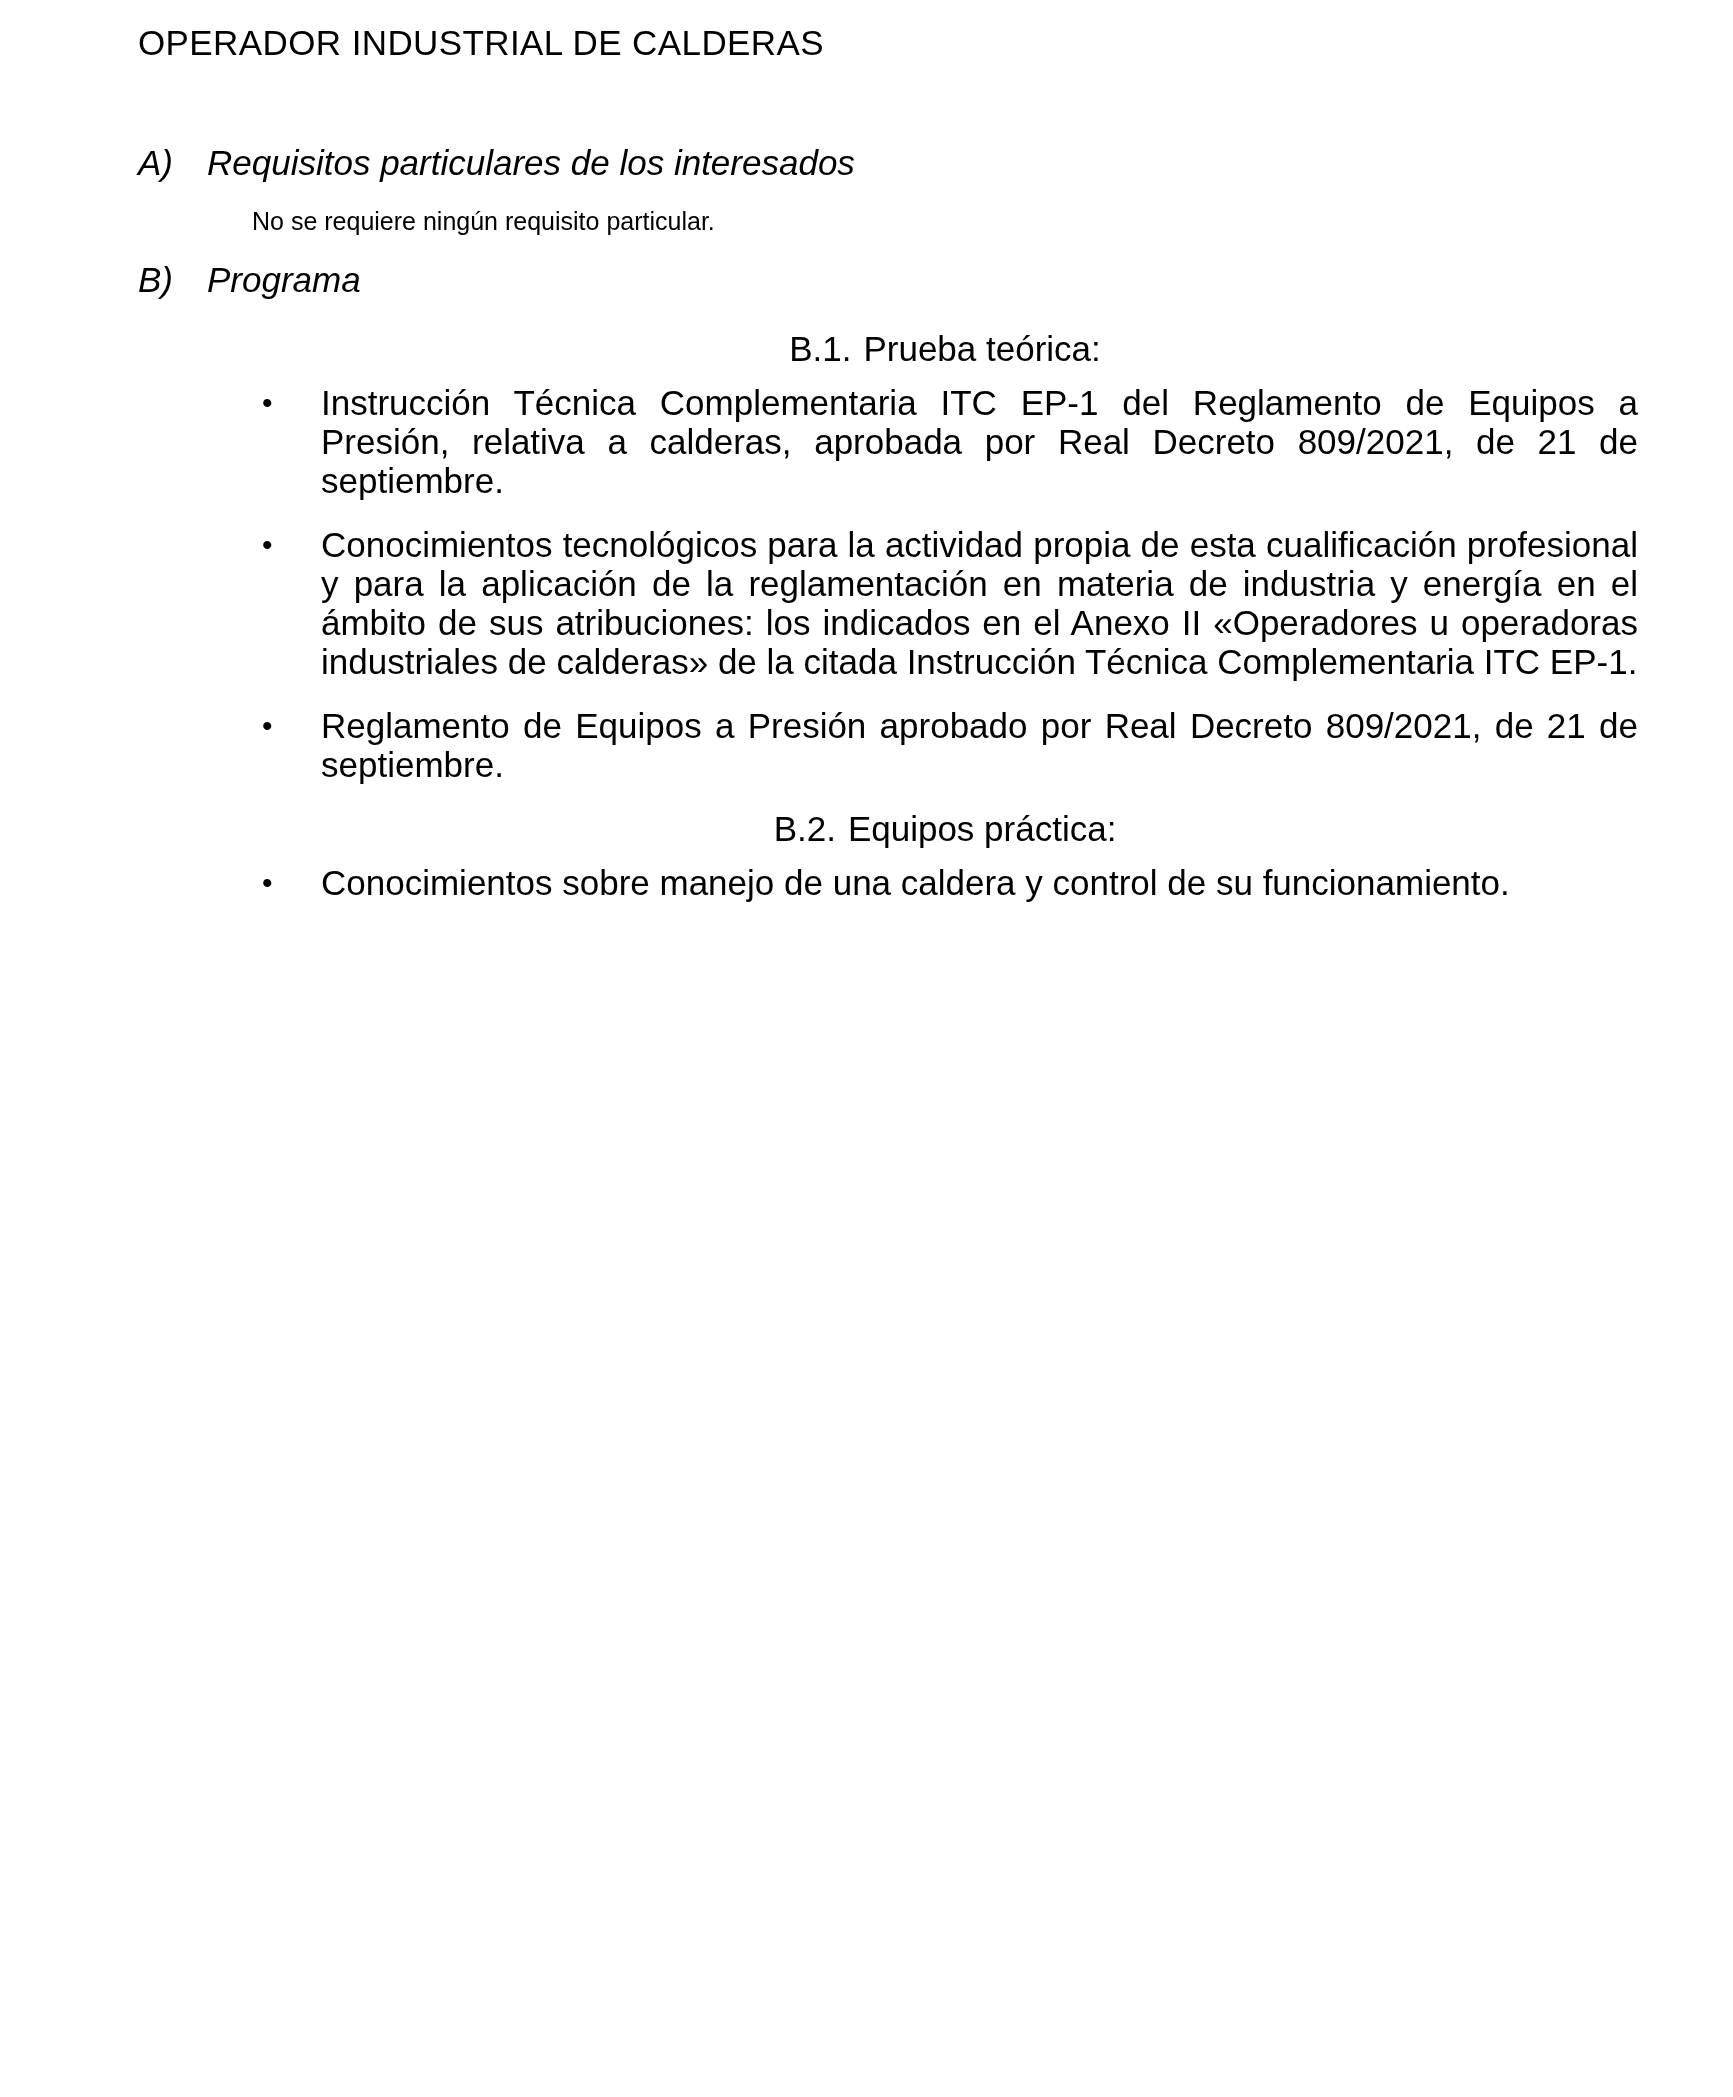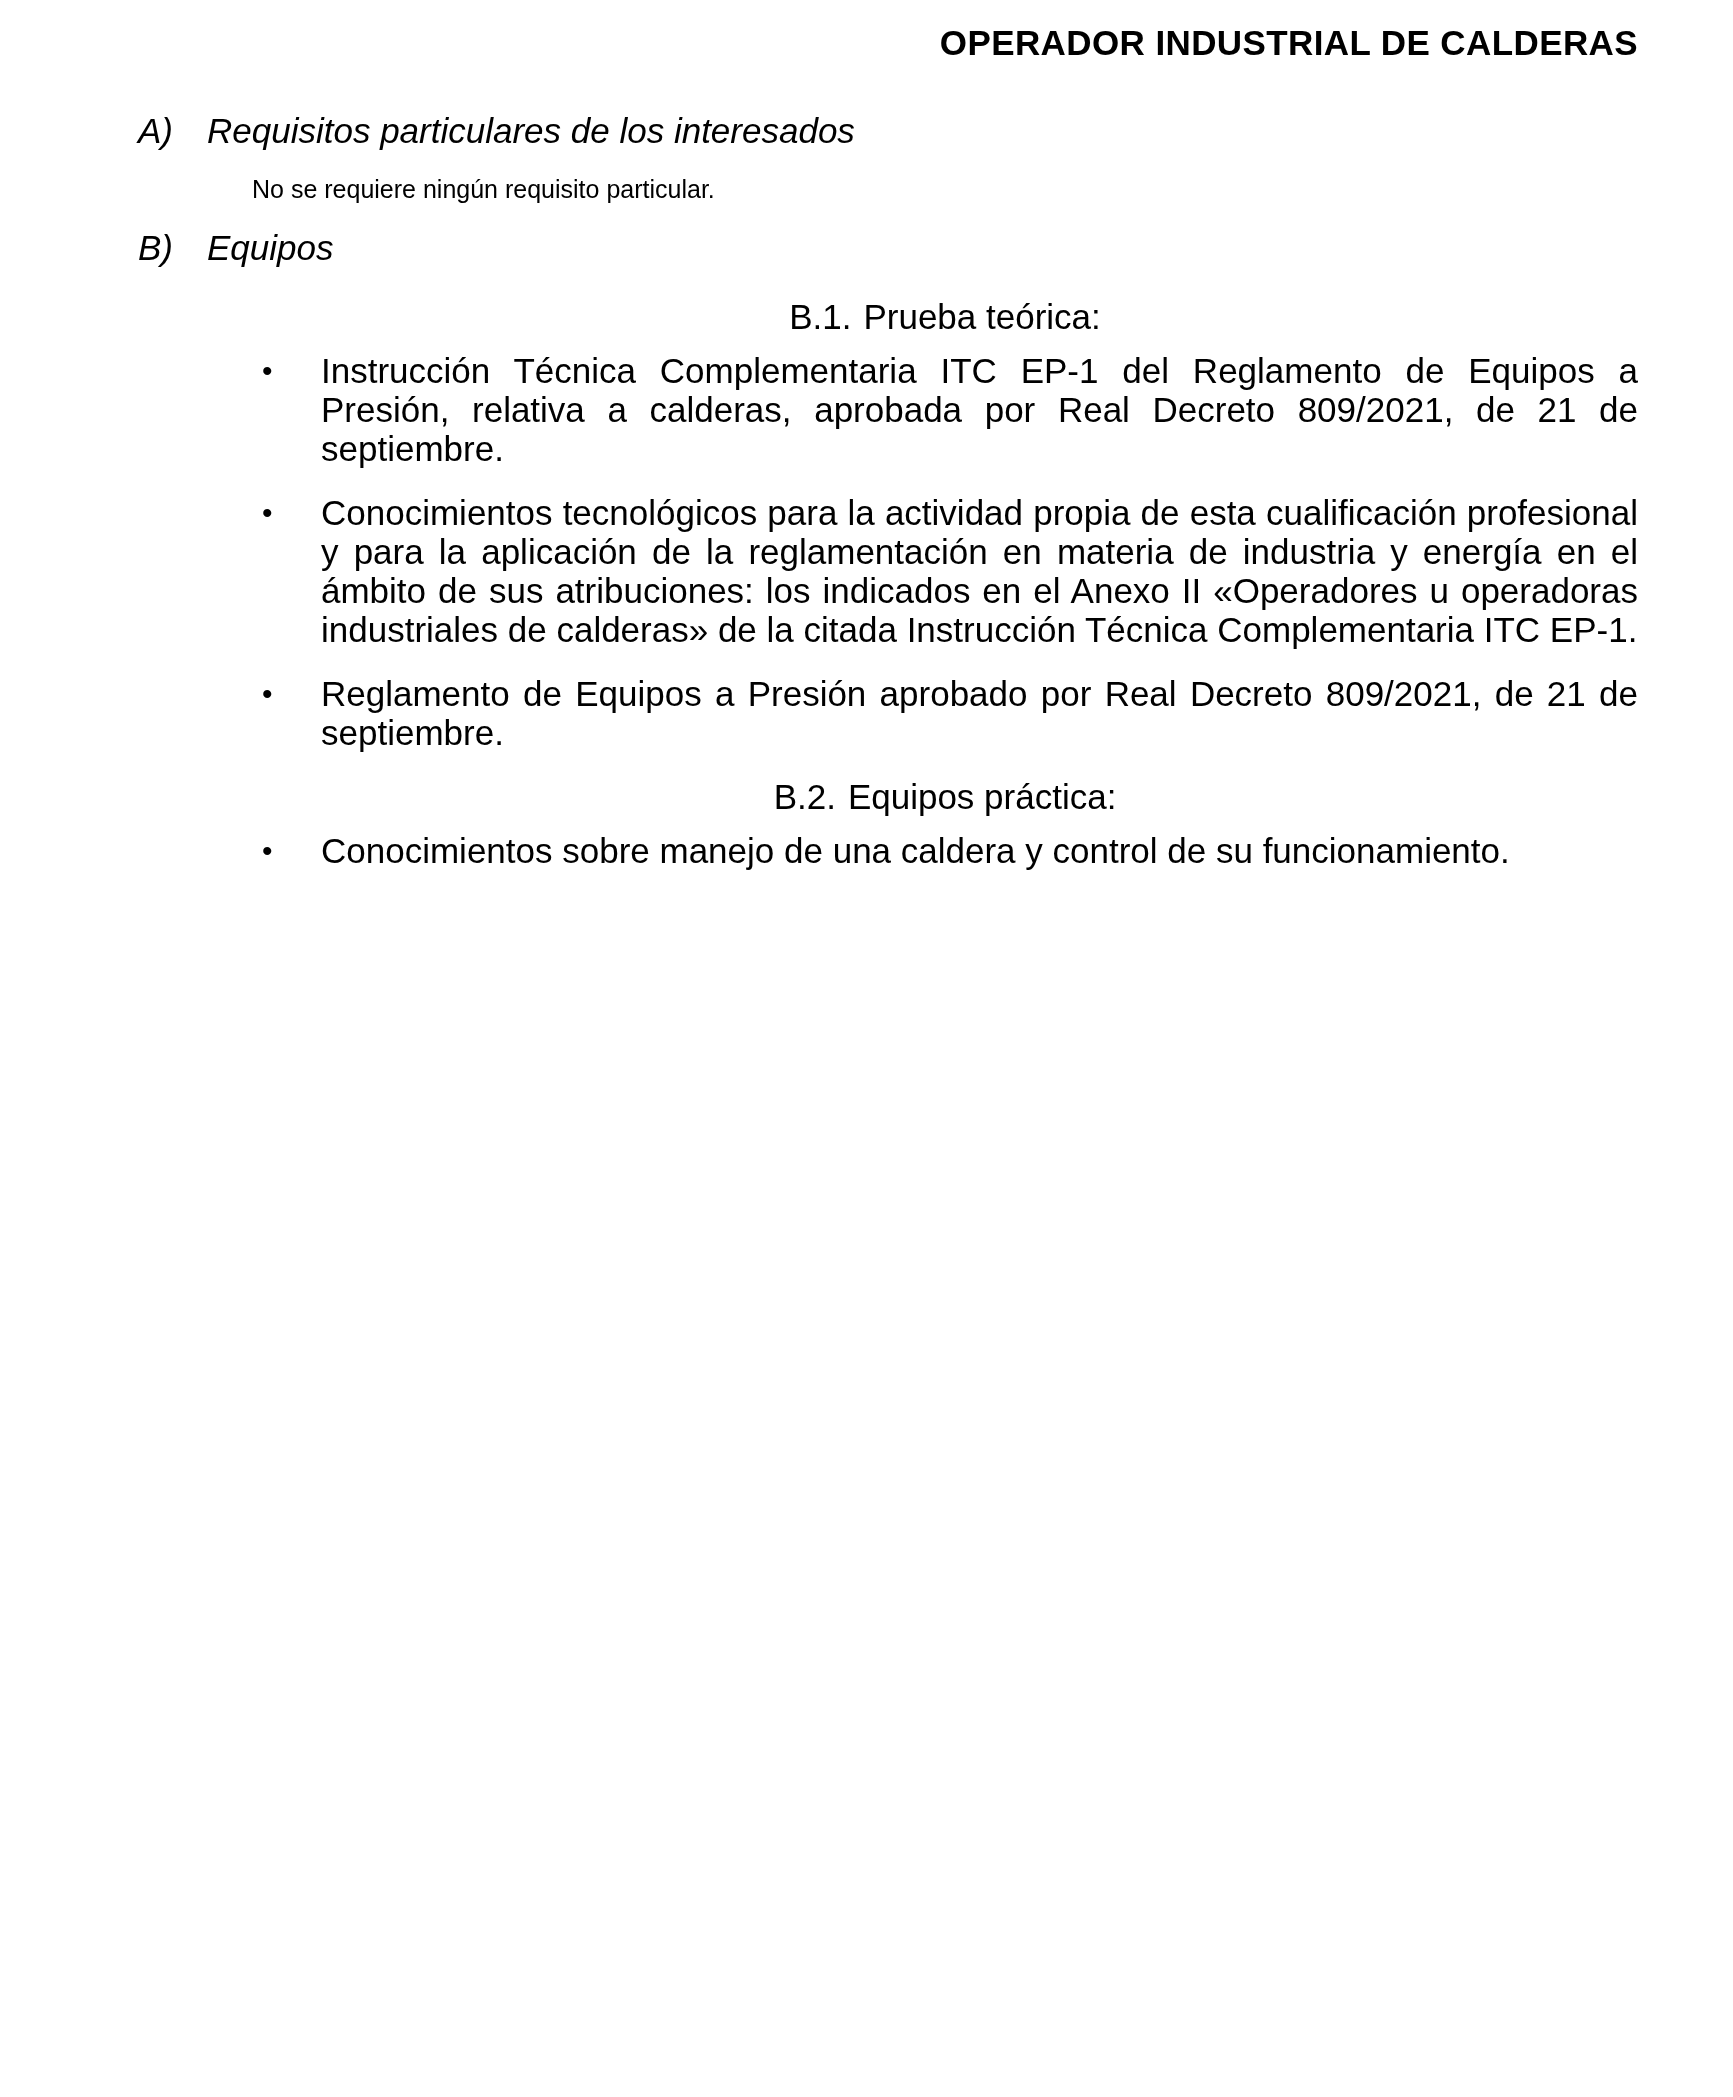--- a/index.html
+++ b/index.html
@@ -16,23 +16,23 @@
     width: 1734px;
     height: 2097px;
     background: #ffffff;
     padding: 23px 96px 0 138px;
     overflow: hidden;
   }
 
   .doc-title {
     font-size: 35px;
     line-height: 39px;
-    font-weight: bold;
-    text-align: right;
-    margin-bottom: 49px;
+    font-weight: normal;
+    text-align: left;
+    margin-bottom: 81px;
     letter-spacing: 0.4px;
   }
 
   .section-row {
     display: flex;
     font-size: 35px;
     line-height: 39px;
     font-style: italic;
   }
   .section-row .section-label {
@@ -91,21 +91,21 @@
 
   <div class="section-row section-a">
     <span class="section-label">A)</span>
     <span class="section-heading-text">Requisitos particulares de los interesados</span>
   </div>
 
   <p class="body-paragraph">No se requiere ningún requisito particular.</p>
 
   <div class="section-row section-b">
     <span class="section-label">B)</span>
-    <span class="section-heading-text">Equipos</span>
+    <span class="section-heading-text">Programa</span>
   </div>
 
   <div class="subsection-heading">
     <span class="subsection-label">B.1.</span>
     <span>Prueba teórica:</span>
   </div>
 
   <ul class="bullet-list">
     <li>
       <span class="bullet-marker">•</span>

